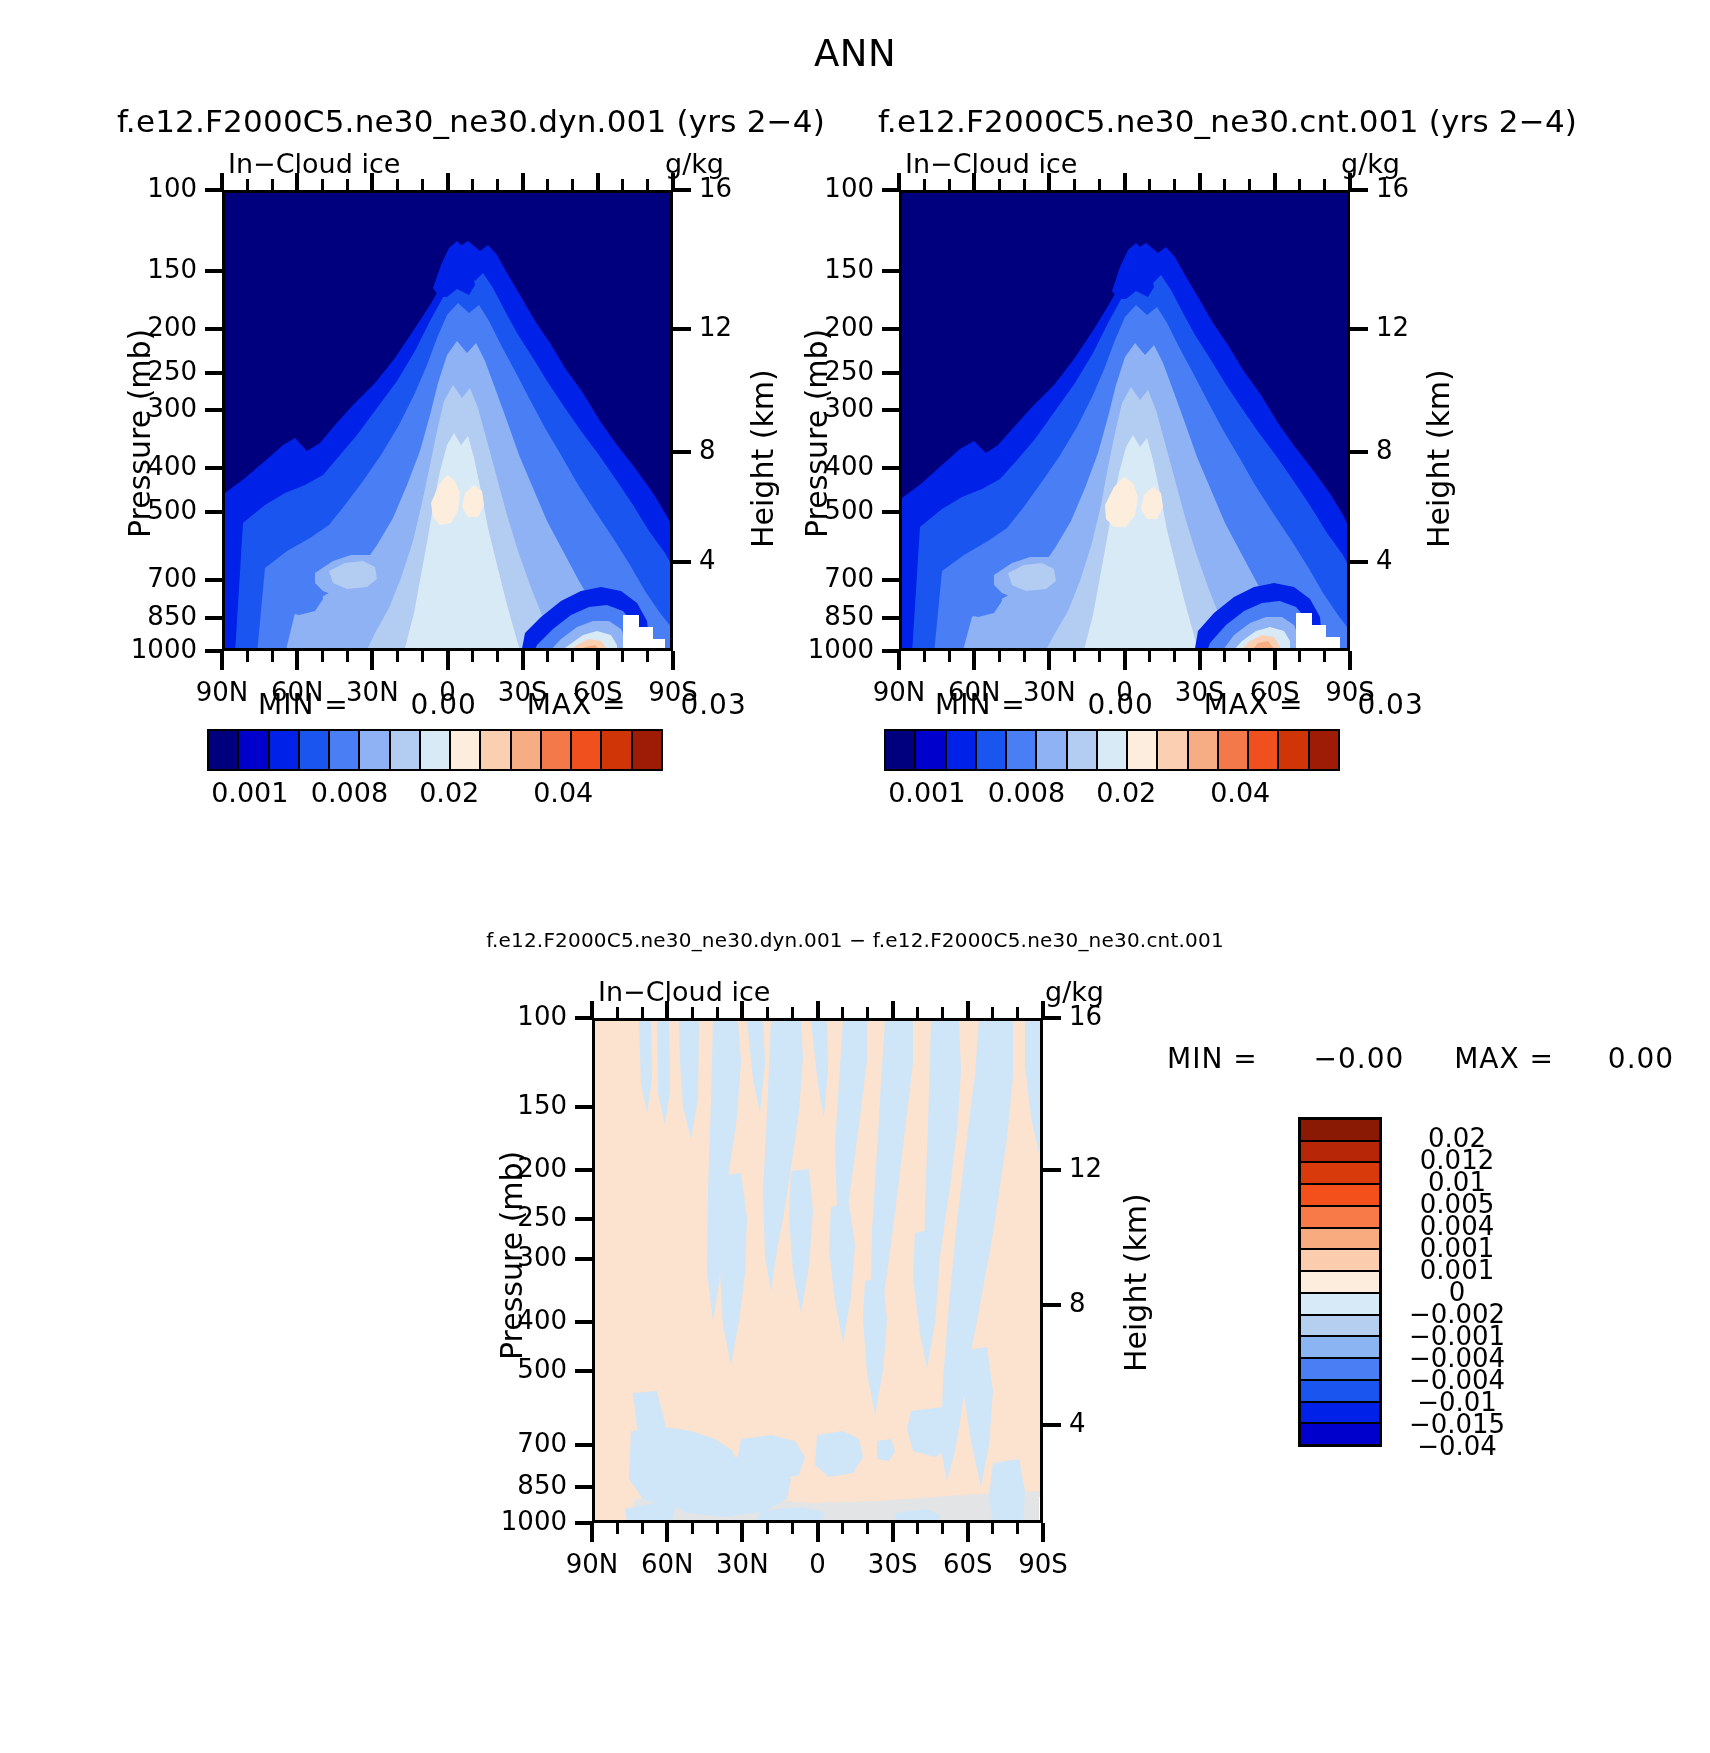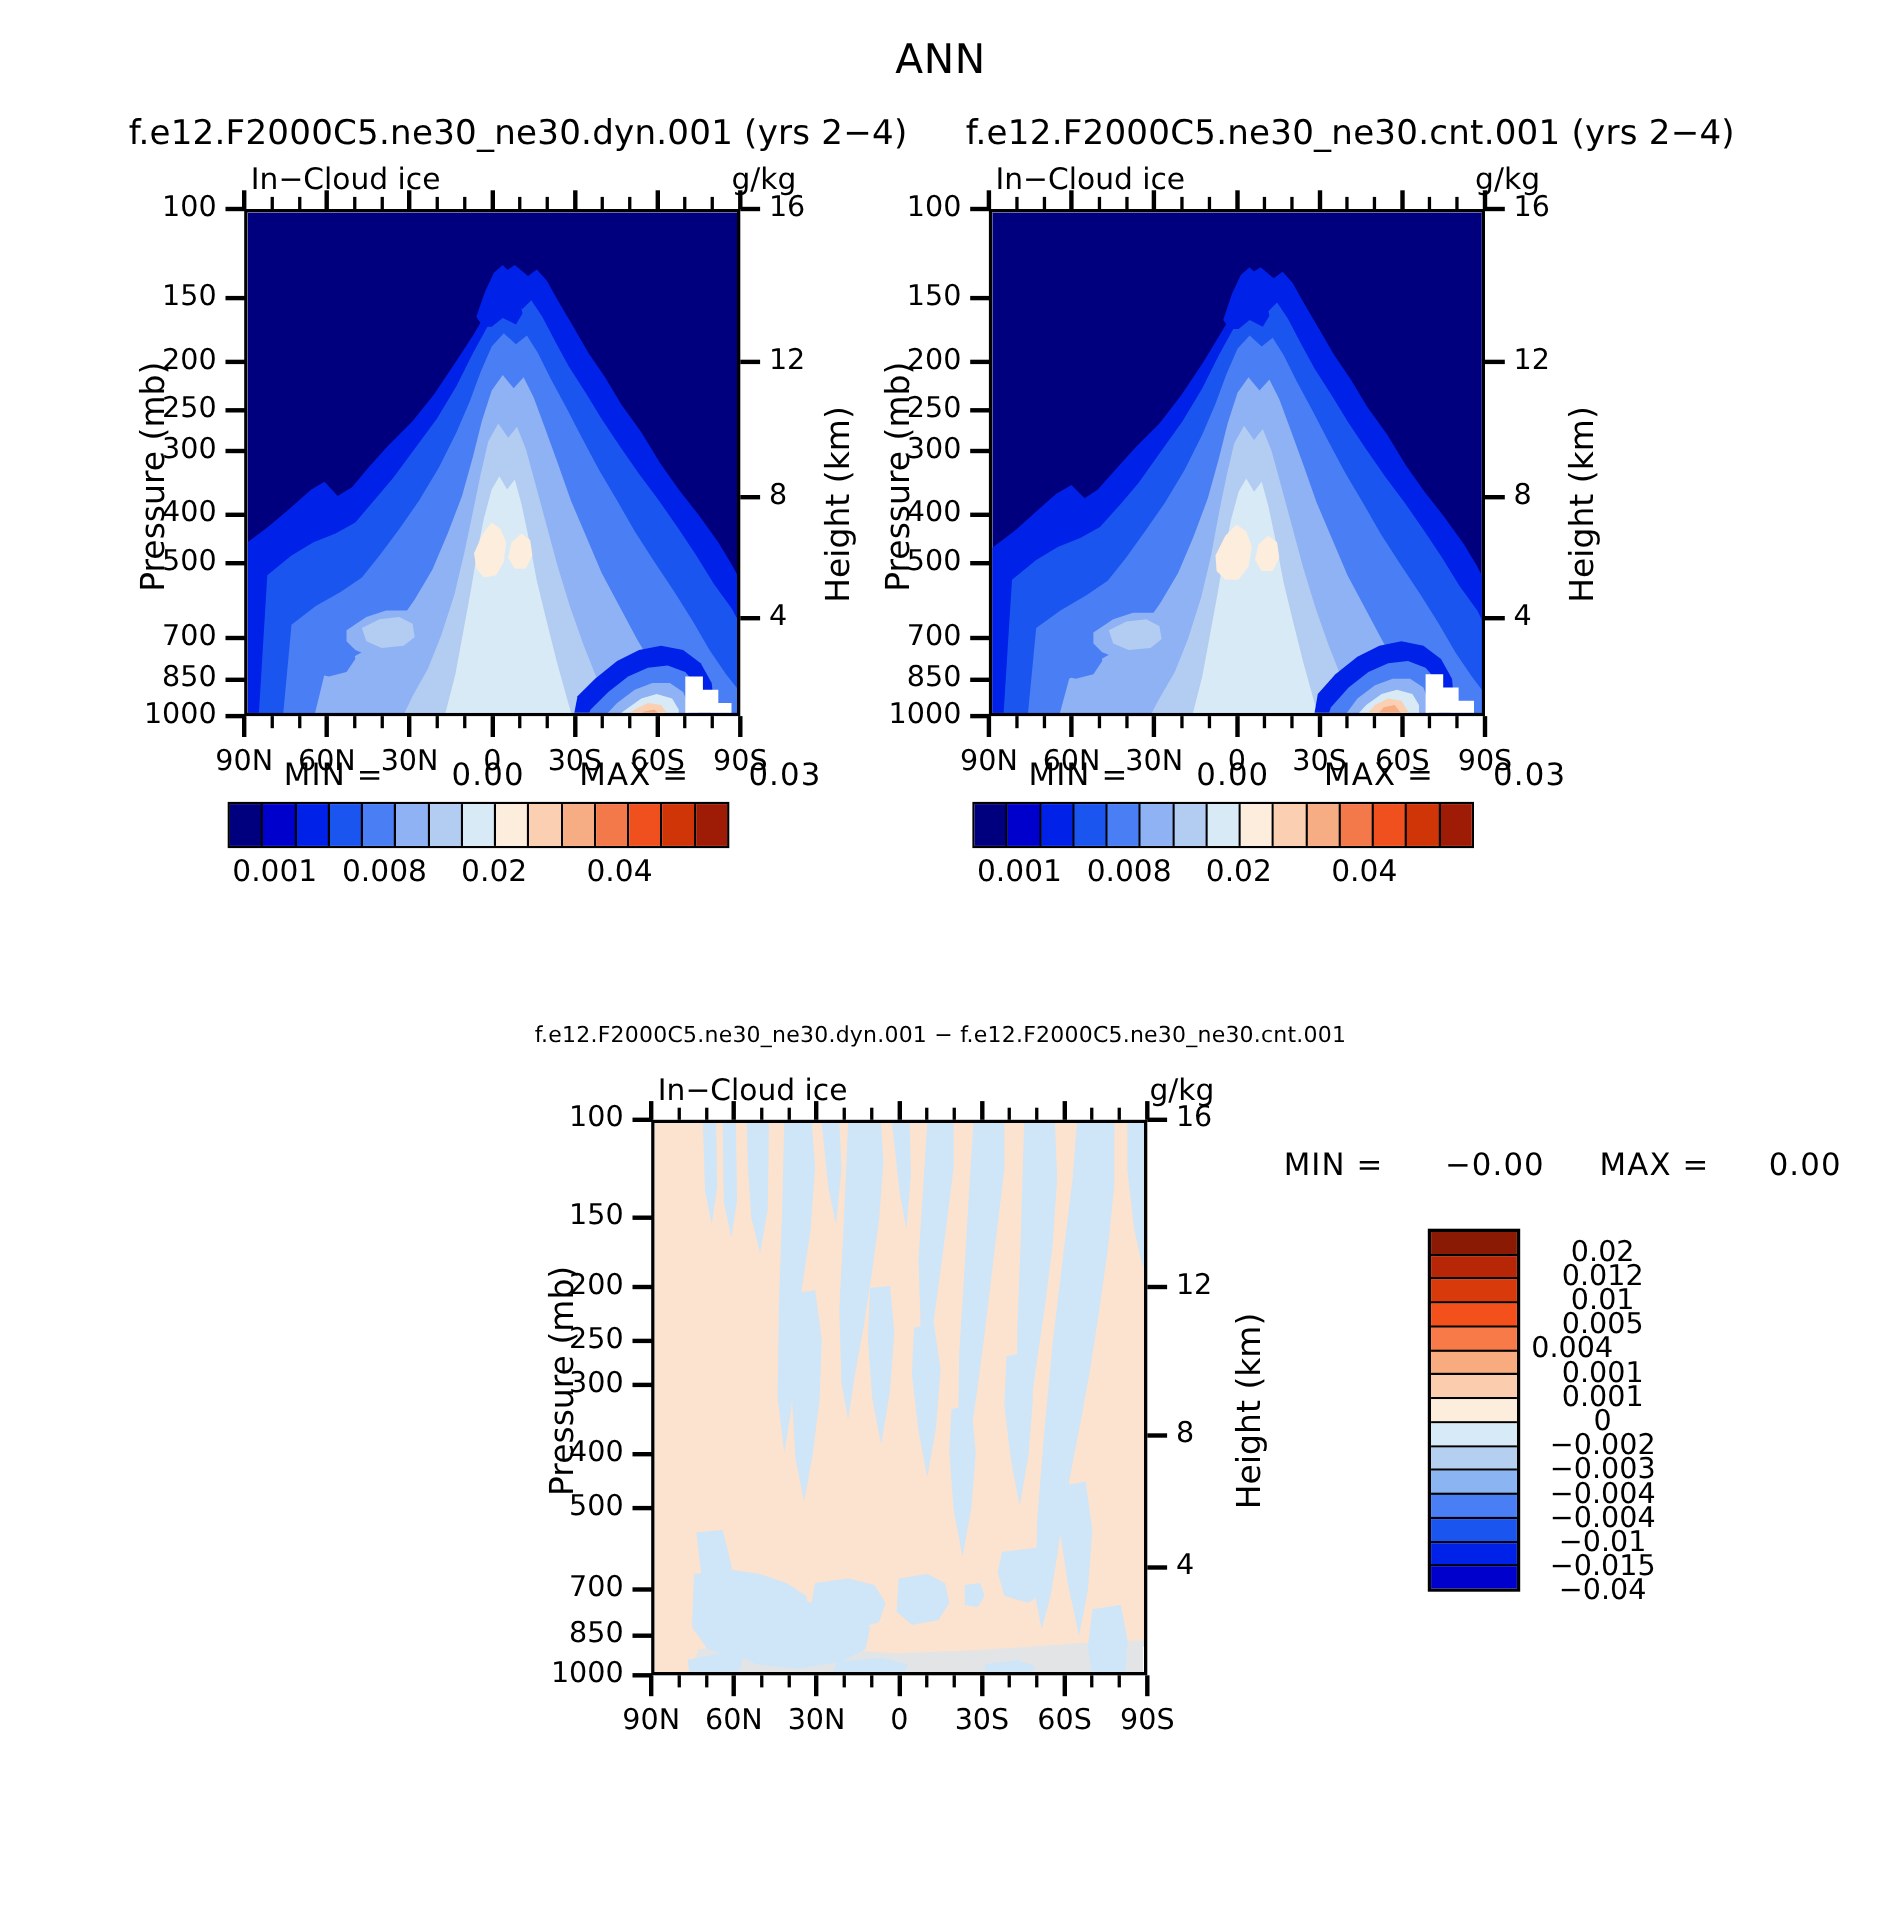--- a/index.html
+++ b/index.html
@@ -559,24 +559,24 @@
     <div style="background: rgb(74, 126, 245);"></div>
     <div style="background: rgb(27, 85, 240);"></div>
     <div style="background: rgb(0, 34, 232);"></div>
     <div style="background: rgb(0, 0, 205);"></div>
   </div>
 <div class="abs vleg-labels" id="vleg-labels" style="left:1392px;top:1117px;width:180px;height:330px;">
     <div class="t-leg" style="left: 0px; top: 6px; width: 130px; text-align: center;">0.02</div>
     <div class="t-leg" style="left: 0px; top: 28px; width: 130px; text-align: center;">0.012</div>
     <div class="t-leg" style="left: 0px; top: 50px; width: 130px; text-align: center;">0.01</div>
     <div class="t-leg" style="left: 0px; top: 72px; width: 130px; text-align: center;">0.005</div>
-    <div class="t-leg" style="left: 0px; top: 94px; width: 130px; text-align: left;">0.004</div>
+    <div class="t-leg" style="left: 0px; top: 94px; width: 130px; text-align: center;">0.004</div>
     <div class="t-leg" style="left: 0px; top: 116px; width: 130px; text-align: center;">0.001</div>
     <div class="t-leg" style="left: 0px; top: 138px; width: 130px; text-align: center;">0.001</div>
     <div class="t-leg" style="left: 0px; top: 160px; width: 130px; text-align: center;">0</div>
     <div class="t-leg" style="left: 0px; top: 182px; width: 130px; text-align: center;">−0.002</div>
-    <div class="t-leg" style="left: 0px; top: 204px; width: 130px; text-align: center;">−0.003</div>
+    <div class="t-leg" style="left: 0px; top: 204px; width: 130px; text-align: center;">−0.001</div>
     <div class="t-leg" style="left: 0px; top: 226px; width: 130px; text-align: center;">−0.004</div>
     <div class="t-leg" style="left: 0px; top: 248px; width: 130px; text-align: center;">−0.004</div>
     <div class="t-leg" style="left: 0px; top: 270px; width: 130px; text-align: center;">−0.01</div>
     <div class="t-leg" style="left: 0px; top: 292px; width: 130px; text-align: center;">−0.015</div>
     <div class="t-leg" style="left: 0px; top: 314px; width: 130px; text-align: center;">−0.04</div>
   </div>
 
 </body></html>

